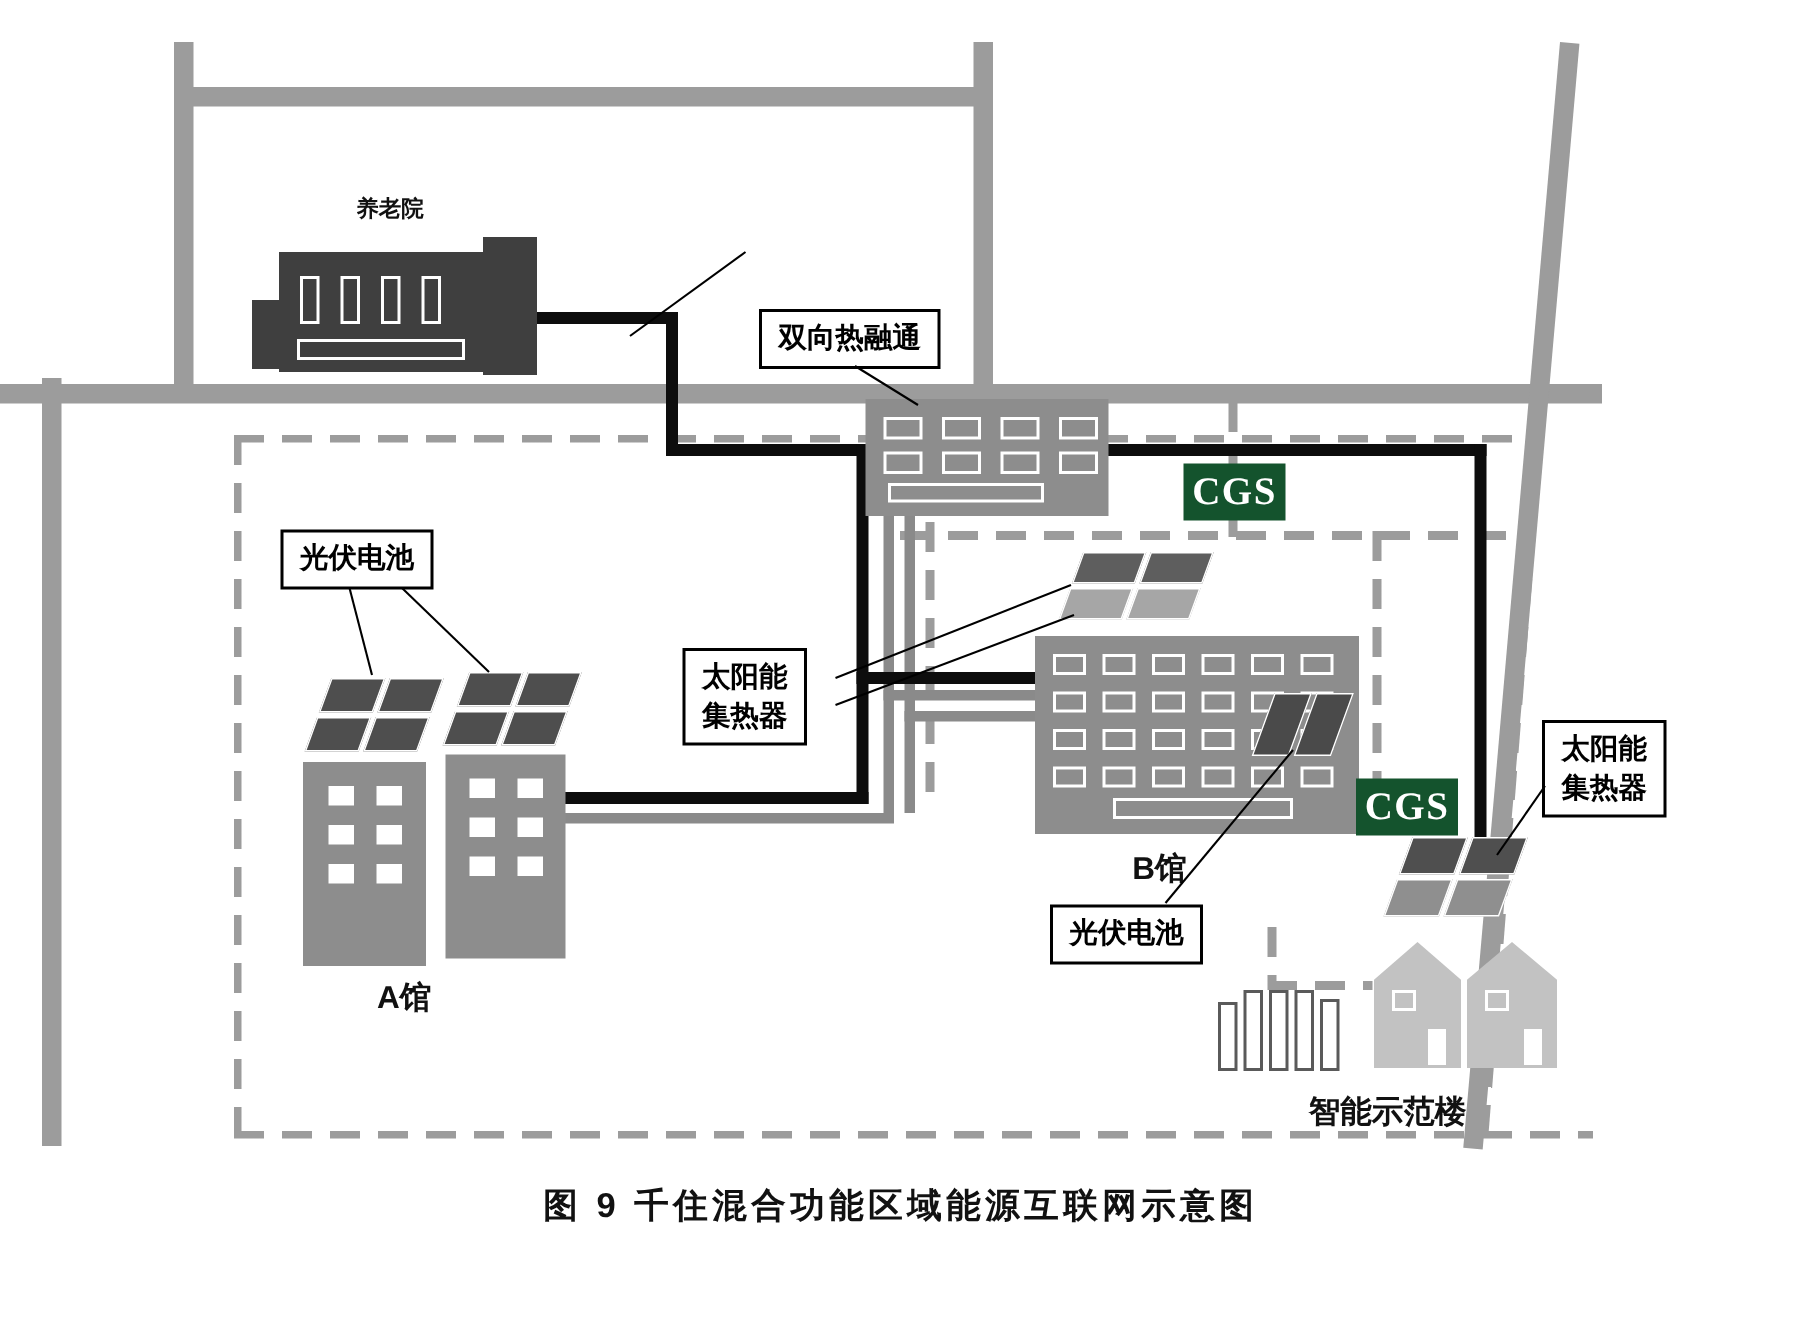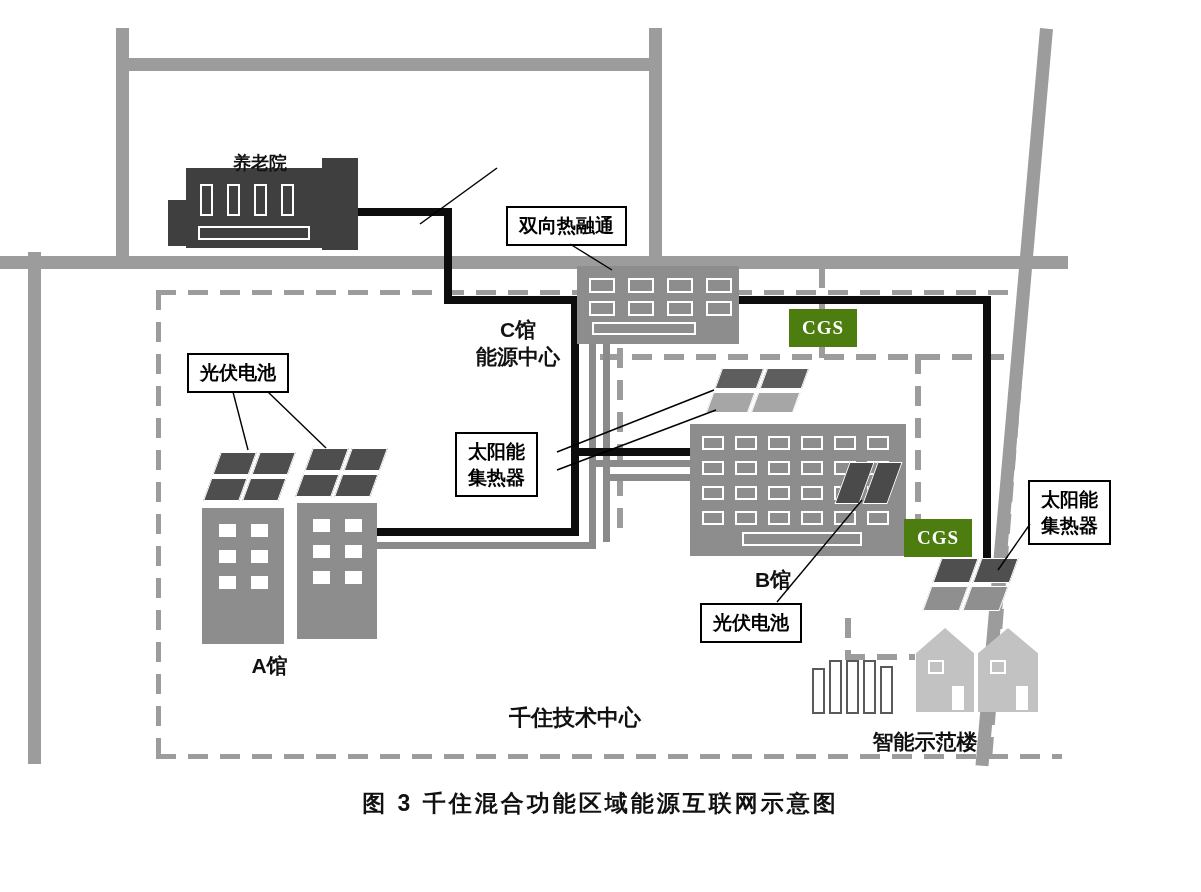--- a/index.html
+++ b/index.html
@@ -27,21 +27,21 @@
 
   .panels { position:absolute; display:grid; grid-template-columns:repeat(2,auto); gap:3px; transform:skewX(-20deg); }
   .panels i { display:block; border:1px solid #fff; }
   .pv-a i  { width:36px; height:23px; background:#4e4e4e; }
   .col-b i { width:42px; height:21px; background:#a6a6a6; }
   .col-b i:nth-child(-n+2) { background:#5e5e5e; }
   .col-r i { width:37px; height:25px; background:#8f8f8f; }
   .col-r i:nth-child(-n+2) { background:#4f4f4f; }
   .pv-b i  { width:25px; height:42px; background:#4a4a4a; }
 
-  .cgs { position:absolute; background:#4d7c0f; color:#fff; font-weight:bold; font-size:19px;
+  .cgs { position:absolute; background:#14532d; color:#fff; font-weight:bold; font-size:26px;
          display:flex; align-items:center; justify-content:center;
          font-family:"Liberation Serif","DejaVu Serif",serif; letter-spacing:1px; }
 
   .label-box { position:absolute; background:#fff; border:2px solid #000; color:#000;
                font-weight:bold; font-size:19px; text-align:center; padding:5px 11px;
                line-height:1.35; white-space:nowrap; }
   .txt { position:absolute; font-weight:bold; color:#111; text-align:center; line-height:1.3; }
 
   .house { position:absolute; background:#c2c2c2; clip-path:polygon(50% 0,100% 30%,100% 100%,0 100%,0 30%); }
   .h-win { position:absolute; width:16px; height:14px; border:2px solid #fff; }
@@ -232,36 +232,31 @@
   <div class="label-box" style="left:455px;top:432px">
     <div>太阳能</div>
     <div>集热器</div>
   </div>
   <div class="label-box" style="left:1028px;top:480px">
     <div>太阳能</div>
     <div>集热器</div>
   </div>
   <div class="label-box" style="left:700px;top:603px">光伏电池</div>
 
-  <div class="txt" style="left:190px;top:152px;width:140px;font-size:18px">养老院</div>
-  <div class="txt" style="left:470px;top:316px;width:96px;font-size:21px">
-    <div>C馆</div>
-    <div>能源中心</div>
-  </div>
+  <div class="txt" style="left:190px;top:130px;width:140px;font-size:15px">养老院</div>
   <div class="txt" style="left:222px;top:652px;width:95px;font-size:21px">A馆</div>
   <div class="txt" style="left:728px;top:566px;width:90px;font-size:21px">B馆</div>
-  <div class="txt" style="left:450px;top:704px;width:250px;font-size:22px">千住技术中心</div>
   <div class="txt" style="left:800px;top:728px;width:250px;font-size:21px">智能示范楼</div>
 
   <svg width="1201" height="892" style="position:absolute;left:0;top:0;pointer-events:none">
     <line x1="497" y1="168" x2="420" y2="224" stroke="#000" stroke-width="1.4"></line>
     <line x1="570" y1="244" x2="612" y2="270" stroke="#000" stroke-width="1.4"></line>
     <line x1="233" y1="392" x2="248" y2="450" stroke="#000" stroke-width="1.4"></line>
     <line x1="268" y1="392" x2="326" y2="448" stroke="#000" stroke-width="1.4"></line>
     <line x1="557" y1="452" x2="714" y2="390" stroke="#000" stroke-width="1.4"></line>
     <line x1="557" y1="470" x2="716" y2="410" stroke="#000" stroke-width="1.4"></line>
     <line x1="777" y1="602" x2="862" y2="500" stroke="#000" stroke-width="1.4"></line>
     <line x1="1030" y1="524" x2="998" y2="570" stroke="#000" stroke-width="1.4"></line>
   </svg>
 
-  <div class="caption" style="left:0;top:788px">图 3 千住混合功能区域能源互联网示意图</div>
+  <div class="caption" style="left:0;top:788px">图 9 千住混合功能区域能源互联网示意图</div>
 
 </div>
 
 </body></html>

